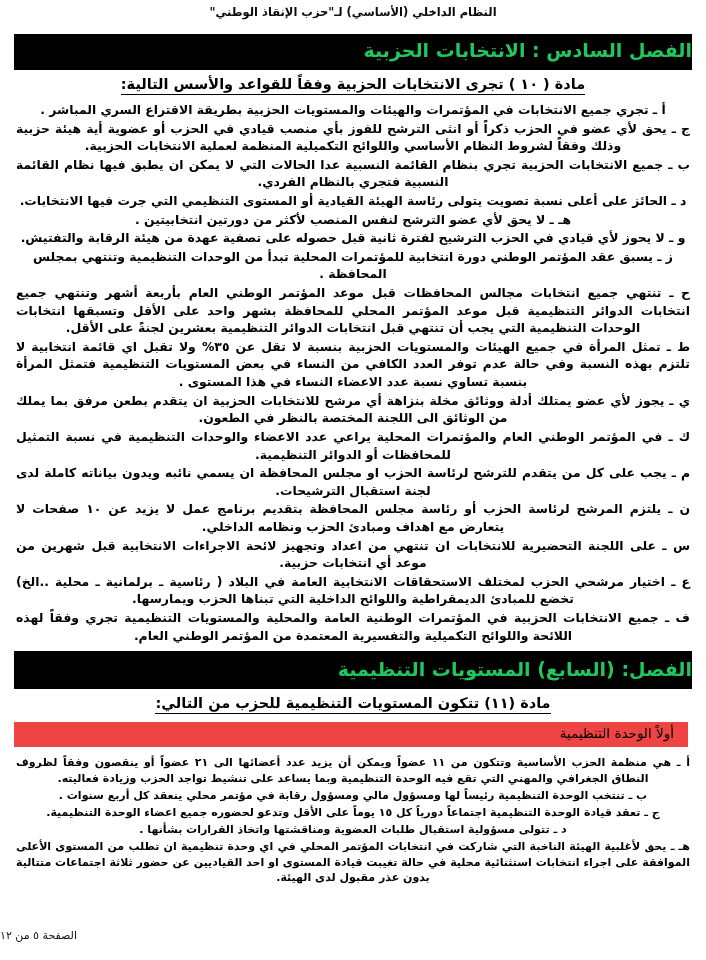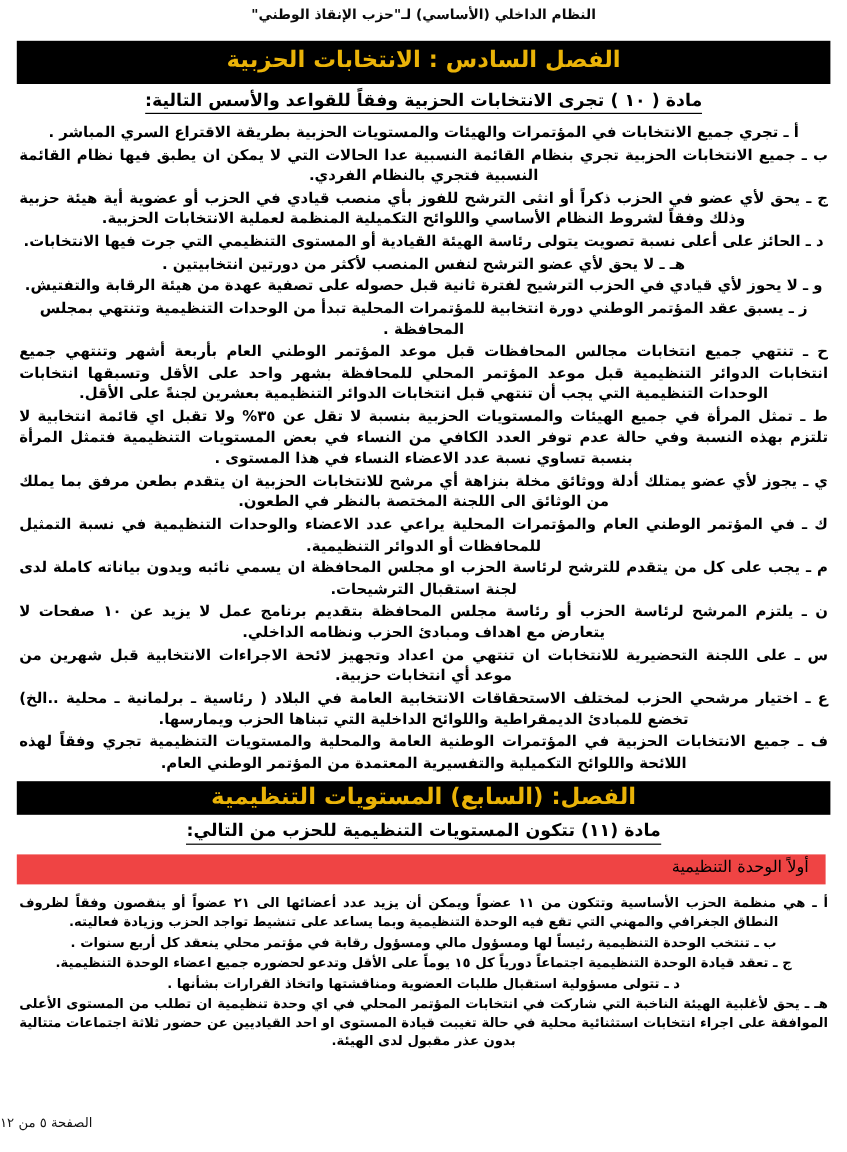--- a/index.html
+++ b/index.html
@@ -34,34 +34,33 @@
     letter-spacing: 0;
     padding-top: 6px;
     padding-bottom: 2px;
     line-height: 1.2;
     color: #0a0a0a;
   }
 
   
   .banner {
     background: #000000;
-    color: #eab308;
+    color: #22c55e;
     text-align: center;
     font-size: 19px;
     font-weight: bold;
     line-height: 1;
     margin: 0 14px;
     padding: 7px 0 9px 0;
     height: 36px;
     display: flex;
     align-items: center;
-    justify-content: center;
   }
   .banner-6 { margin-top: 12px; }
-  .banner-7 { margin-top: 7px; height: 28px; }
+  .banner-7 { margin-top: 7px; height: 38px; }
 
   
   .article-heading {
     text-align: center;
     font-size: 14.5px;
     font-weight: bold;
     padding: 5px 14px 2px 14px;
     line-height: 1.25;
   }
   .article-heading span.underlined {
@@ -122,22 +121,22 @@
   <div class="banner banner-6">
     <span>الفصل السادس : الانتخابات الحزبية</span>
   </div>
 
   <div class="article-heading">
     <span class="underlined">مادة ( ١٠ ) تجرى الانتخابات الحزبية وفقاً للقواعد والأسس التالية:</span>
   </div>
 
   <div class="clauses clauses-a">
     <p class="clause single">أ ـ تجري جميع الانتخابات في المؤتمرات والهيئات والمستويات الحزبية بطريقة الاقتراع السري المباشر .</p>
+    <p class="clause">ج ـ يحق لأي عضو في الحزب ذكراً أو انثى الترشح للفوز بأي منصب قيادي في الحزب أو عضوية أية هيئة حزبية وذلك وفقاً لشروط النظام الأساسي واللوائح التكميلية المنظمة لعملية الانتخابات الحزبية.</p>
     <p class="clause">ب ـ جميع الانتخابات الحزبية تجري بنظام القائمة النسبية عدا الحالات التي لا يمكن ان يطبق فيها نظام القائمة النسبية فتجري بالنظام الفردي.</p>
-    <p class="clause">ج ـ يحق لأي عضو في الحزب ذكراً أو انثى الترشح للفوز بأي منصب قيادي في الحزب أو عضوية أية هيئة حزبية وذلك وفقاً لشروط النظام الأساسي واللوائح التكميلية المنظمة لعملية الانتخابات الحزبية.</p>
     <p class="clause single">د ـ الحائز على أعلى نسبة تصويت يتولى رئاسة الهيئة القيادية أو المستوى التنظيمي التي جرت فيها الانتخابات.</p>
     <p class="clause single">هـ ـ لا يحق لأي عضو الترشح لنفس المنصب لأكثر من دورتين انتخابيتين .</p>
     <p class="clause single">و ـ لا يحوز لأي قيادي في الحزب الترشيح لفترة ثانية قبل حصوله على تصفية عهدة من هيئة الرقابة والتفتيش.</p>
     <p class="clause single">ز ـ يسبق عقد المؤتمر الوطني دورة انتخابية للمؤتمرات المحلية تبدأ من الوحدات التنظيمية وتنتهي بمجلس المحافظة .</p>
     <p class="clause">ح ـ تنتهي جميع انتخابات مجالس المحافظات قبل موعد المؤتمر الوطني العام بأربعة أشهر وتنتهي جميع انتخابات الدوائر التنظيمية قبل موعد المؤتمر المحلي للمحافظة بشهر واحد على الأقل وتسبقها انتخابات الوحدات التنظيمية التي يجب أن تنتهي قبل انتخابات الدوائر التنظيمية بعشرين لجنةً على الأقل.</p>
     <p class="clause">ط ـ تمثل المرأة في جميع الهيئات والمستويات الحزبية بنسبة لا تقل عن ٣٥% ولا تقبل اي قائمة انتخابية لا تلتزم بهذه النسبة وفي حالة عدم توفر العدد الكافي من النساء في بعض المستويات التنظيمية فتمثل المرأة بنسبة تساوي نسبة عدد الاعضاء النساء في هذا المستوى .</p>
     <p class="clause">ي ـ يجوز لأي عضو يمتلك أدلة ووثائق مخلة بنزاهة أي مرشح للانتخابات الحزبية ان يتقدم بطعن مرفق بما يملك من الوثائق الى اللجنة المختصة بالنظر في الطعون.</p>
     <p class="clause">ك ـ في المؤتمر الوطني العام والمؤتمرات المحلية يراعي عدد الاعضاء والوحدات التنظيمية في نسبة التمثيل للمحافظات أو الدوائر التنظيمية.</p>
     <p class="clause">م ـ يجب على كل من يتقدم للترشح لرئاسة الحزب او مجلس المحافظة ان يسمي نائبه ويدون بياناته كاملة لدى لجنة استقبال الترشيحات.</p>
     <p class="clause">ن ـ يلتزم المرشح لرئاسة الحزب أو رئاسة مجلس المحافظة بتقديم برنامج عمل لا يزيد عن ١٠ صفحات لا يتعارض مع اهداف ومبادئ الحزب ونظامه الداخلي.</p>

